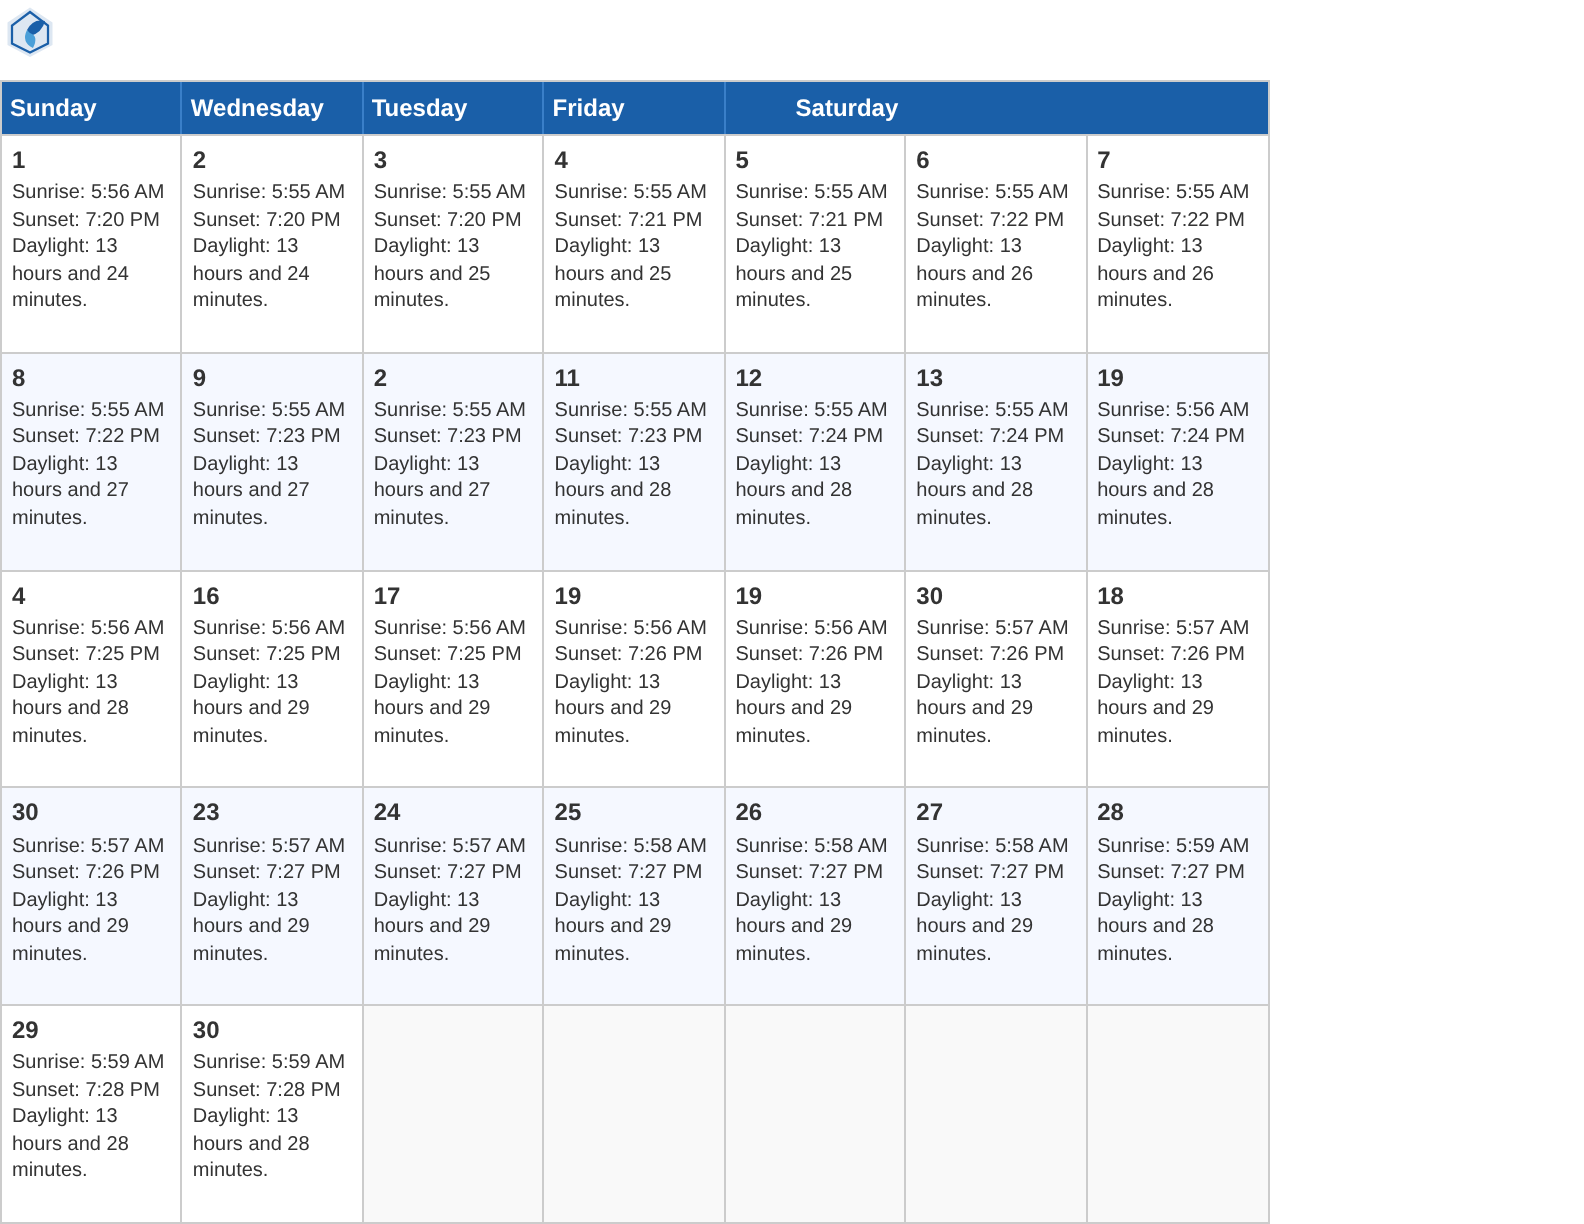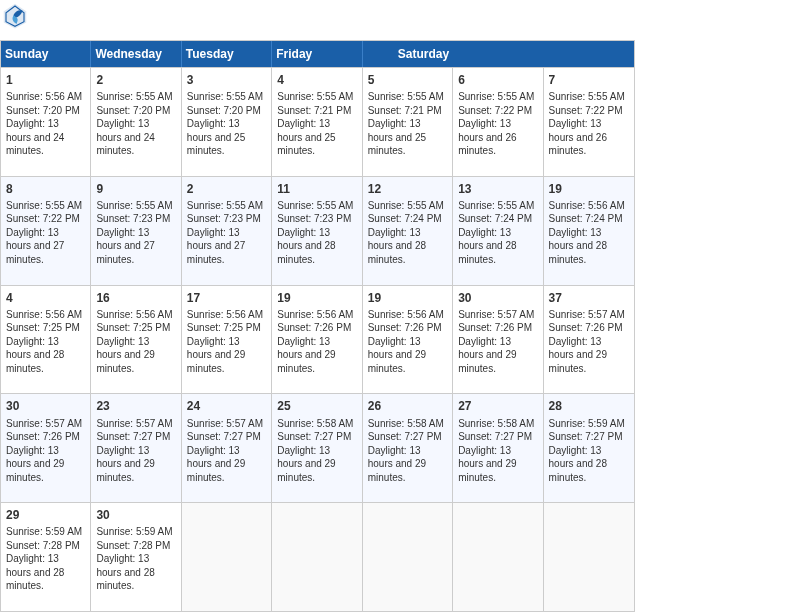--- a/index.html
+++ b/index.html
@@ -154,21 +154,21 @@
           <div class="cal-cell"><span class="day-num">13</span><span>Sunrise: 5:55 AM</span><br><span>Sunset: 7:24 PM</span><br><span>Daylight: 13 hours and 28 minutes.</span></div>
           <div class="cal-cell"><span class="day-num">19</span><span>Sunrise: 5:56 AM</span><br><span>Sunset: 7:24 PM</span><br><span>Daylight: 13 hours and 28 minutes.</span></div>
         </div>
         <div class="cal-row">
           <div class="cal-cell"><span class="day-num">4</span><span>Sunrise: 5:56 AM</span><br><span>Sunset: 7:25 PM</span><br><span>Daylight: 13 hours and 28 minutes.</span></div>
           <div class="cal-cell"><span class="day-num">16</span><span>Sunrise: 5:56 AM</span><br><span>Sunset: 7:25 PM</span><br><span>Daylight: 13 hours and 29 minutes.</span></div>
           <div class="cal-cell"><span class="day-num">17</span><span>Sunrise: 5:56 AM</span><br><span>Sunset: 7:25 PM</span><br><span>Daylight: 13 hours and 29 minutes.</span></div>
           <div class="cal-cell"><span class="day-num">19</span><span>Sunrise: 5:56 AM</span><br><span>Sunset: 7:26 PM</span><br><span>Daylight: 13 hours and 29 minutes.</span></div>
           <div class="cal-cell"><span class="day-num">19</span><span>Sunrise: 5:56 AM</span><br><span>Sunset: 7:26 PM</span><br><span>Daylight: 13 hours and 29 minutes.</span></div>
           <div class="cal-cell"><span class="day-num">30</span><span>Sunrise: 5:57 AM</span><br><span>Sunset: 7:26 PM</span><br><span>Daylight: 13 hours and 29 minutes.</span></div>
-          <div class="cal-cell"><span class="day-num">37</span><span>Sunrise: 5:57 AM</span><br><span>Sunset: 7:26 PM</span><br><span>Daylight: 13 hours and 29 minutes.</span></div>
+          <div class="cal-cell"><span class="day-num">18</span><span>Sunrise: 5:57 AM</span><br><span>Sunset: 7:26 PM</span><br><span>Daylight: 13 hours and 29 minutes.</span></div>
         </div>
         <div class="cal-row">
           <div class="cal-cell"><span class="day-num">30</span><span>Sunrise: 5:57 AM</span><br><span>Sunset: 7:26 PM</span><br><span>Daylight: 13 hours and 29 minutes.</span></div>
           <div class="cal-cell"><span class="day-num">23</span><span>Sunrise: 5:57 AM</span><br><span>Sunset: 7:27 PM</span><br><span>Daylight: 13 hours and 29 minutes.</span></div>
           <div class="cal-cell"><span class="day-num">24</span><span>Sunrise: 5:57 AM</span><br><span>Sunset: 7:27 PM</span><br><span>Daylight: 13 hours and 29 minutes.</span></div>
           <div class="cal-cell"><span class="day-num">25</span><span>Sunrise: 5:58 AM</span><br><span>Sunset: 7:27 PM</span><br><span>Daylight: 13 hours and 29 minutes.</span></div>
           <div class="cal-cell"><span class="day-num">26</span><span>Sunrise: 5:58 AM</span><br><span>Sunset: 7:27 PM</span><br><span>Daylight: 13 hours and 29 minutes.</span></div>
           <div class="cal-cell"><span class="day-num">27</span><span>Sunrise: 5:58 AM</span><br><span>Sunset: 7:27 PM</span><br><span>Daylight: 13 hours and 29 minutes.</span></div>
           <div class="cal-cell"><span class="day-num">28</span><span>Sunrise: 5:59 AM</span><br><span>Sunset: 7:27 PM</span><br><span>Daylight: 13 hours and 28 minutes.</span></div>
         </div>

